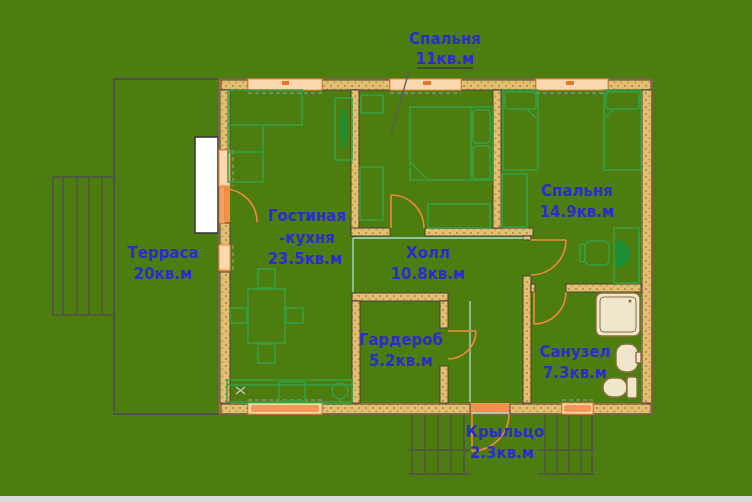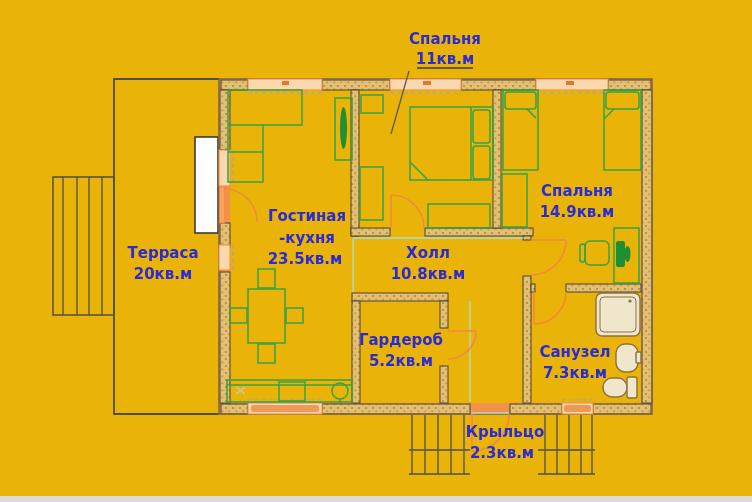--- a/index.html
+++ b/index.html
@@ -1,16 +1,16 @@
 <!DOCTYPE html>
 <html><head>
 <meta charset="utf-8">
 <style>
   html,body{margin:0;padding:0;background:#fff;}
-  .stage{position:relative;width:752px;height:502px;background:#eab308;overflow:hidden;
+  .stage{position:relative;width:752px;height:502px;background:#4d7c0f;overflow:hidden;
          font-family:"DejaVu Sans",sans-serif;}
   svg{display:block;}
   text.room-label{font:bold 15px "DejaVu Sans",sans-serif;fill:#2b2bd2;text-anchor:middle;}
   .wall-stroke{stroke:#4a4238;stroke-width:1;}
   .green{stroke:#35a245;stroke-width:1.5;fill:none;}
   .greenfill{fill:#1f8f33;stroke:none;}
   .tan{stroke:#8a7040;stroke-width:1.4;fill:#f0e6cc;}
   .door{stroke:#f08a3c;stroke-width:1.6;fill:none;}
   .teal{stroke:#a6ded3;stroke-width:1.3;fill:none;}
   .sill{stroke:#95a3cb;stroke-width:1;stroke-dasharray:4 3;fill:none;}

